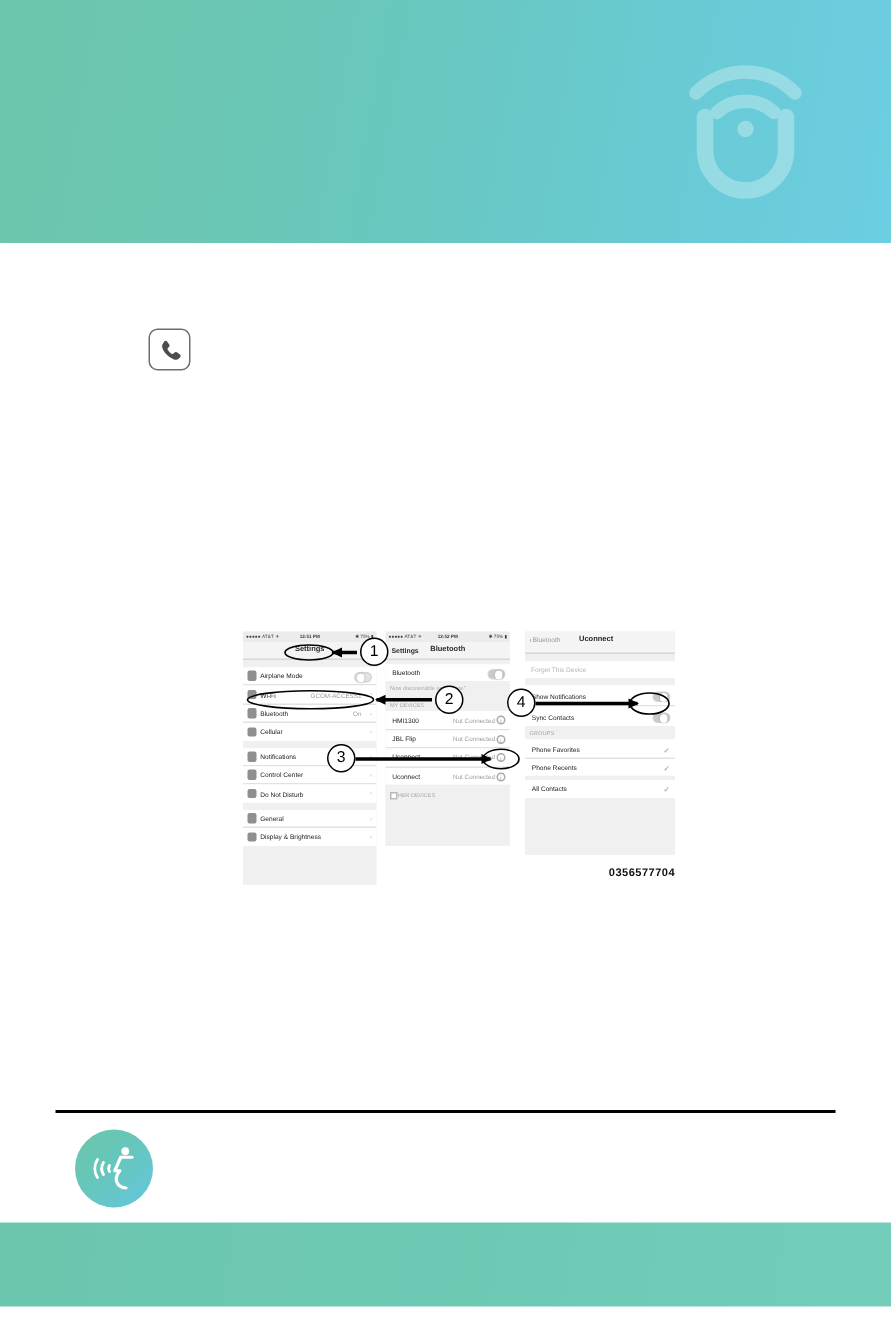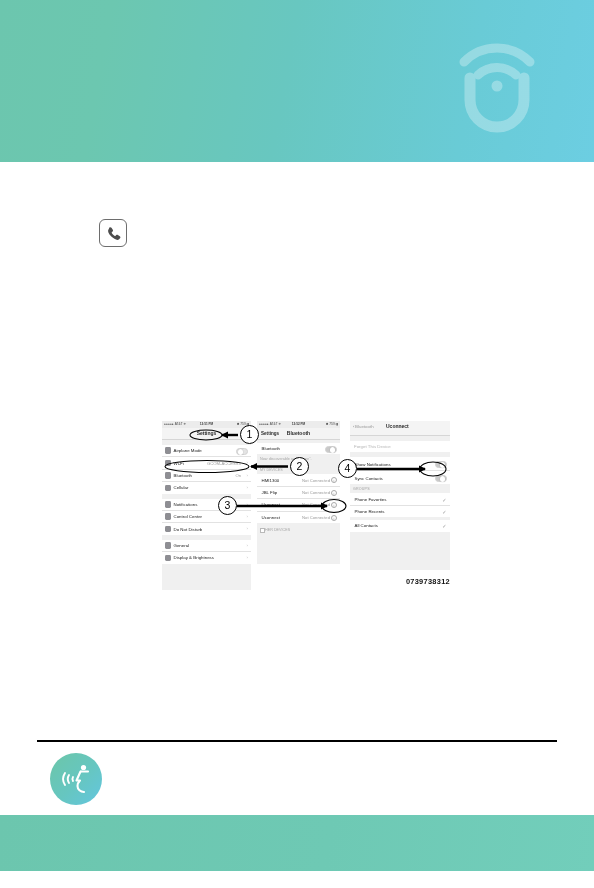--- a/index.html
+++ b/index.html
@@ -401,21 +401,21 @@
 
     <line x1="195" y1="48" x2="263" y2="48" stroke="#000" stroke-width="2.4"></line>
     <polygon points="264,48 257,44.6 257,51.4" fill="#000"></polygon>
   </svg>
 
   <div class="callout" style="left:78px;top:4px;">1</div>
   <div class="callout" style="left:128px;top:36px;">2</div>
   <div class="callout" style="left:56px;top:75px;">3</div>
   <div class="callout" style="left:176px;top:38px;">4</div>
 
-  <div class="doc-number">0739738312</div>
+  <div class="doc-number">0356577704</div>
 </div>
 
 <div class="hr"></div>
 
 <div class="voice-icon">
   <svg viewBox="0 0 52 52" xmlns="http://www.w3.org/2000/svg">
     <g fill="none" stroke="#ffffff" stroke-width="1.9" stroke-linecap="round">
       <path d="M15 20 A11 11 0 0 0 15 32"></path>
       <path d="M19 22 A7.5 7.5 0 0 0 19 30"></path>
       <path d="M23 24 A4 4 0 0 0 23 28"></path>

